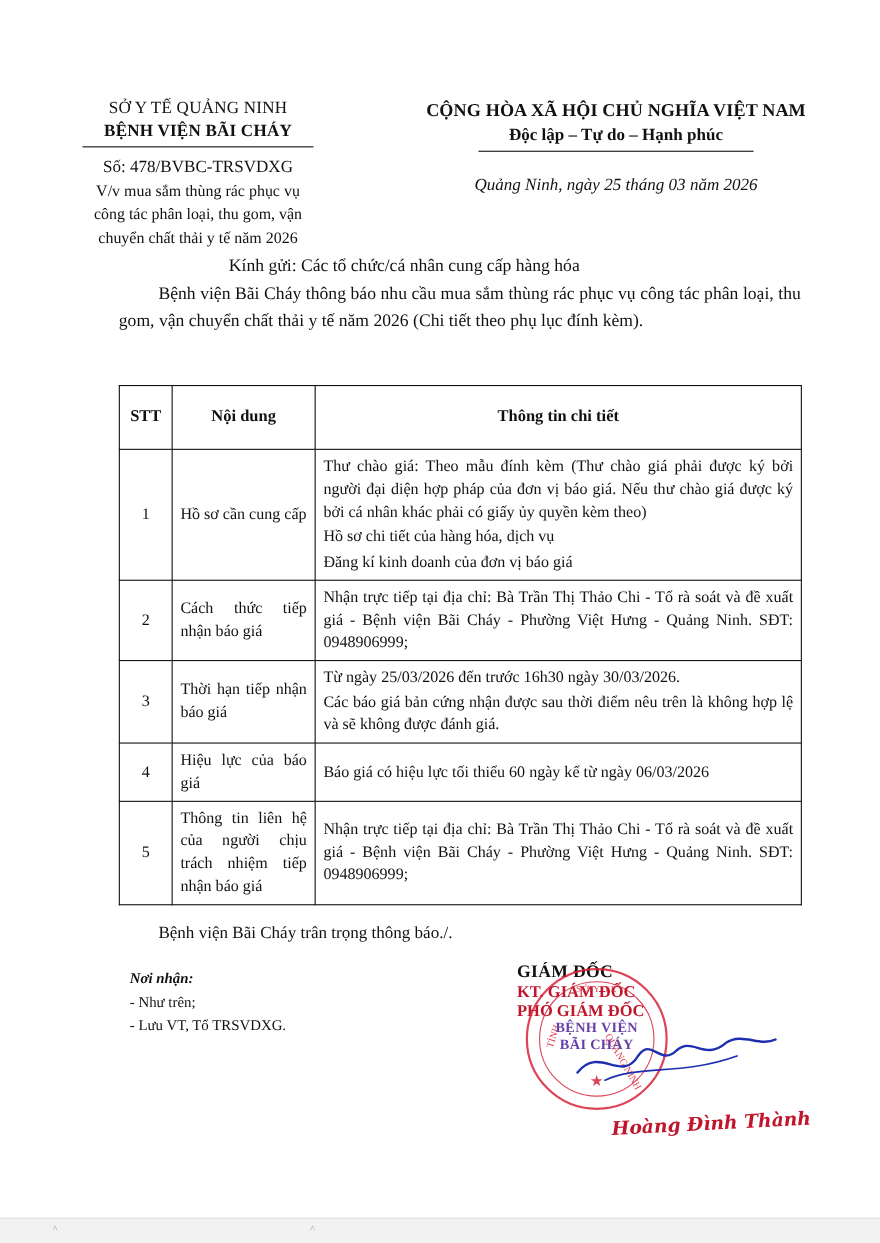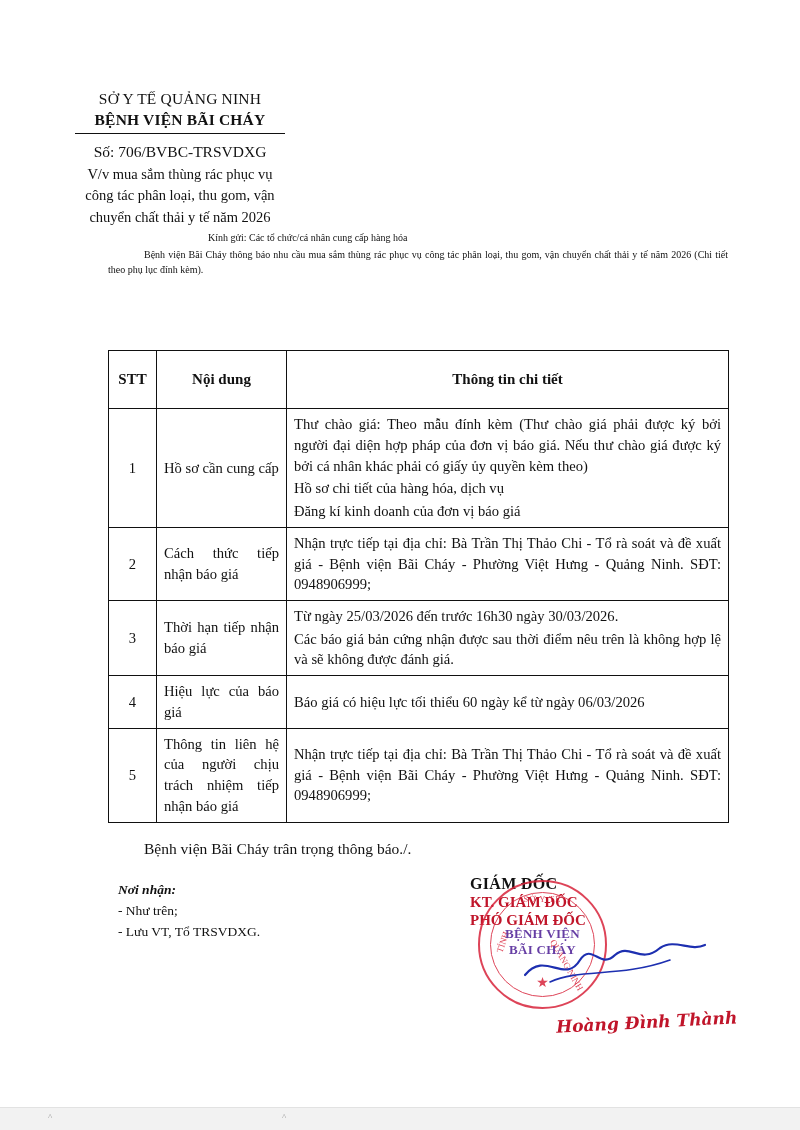--- a/index.html
+++ b/index.html
@@ -90,21 +90,21 @@
   }
 
   
   .body-block {
     position: absolute;
     left: 108px;
     top: 230px;
     width: 620px;
   }
   .para {
-    font-size: 10px;
+    font-size: 16px;
     line-height: 1.5;
     text-align: justify;
     margin-bottom: 2px;
   }
   .para.indent {
     text-indent: 36px;
   }
   .para.center-ish {
     text-indent: 100px;
   }
@@ -292,24 +292,30 @@
 </head>
 <body>
 
 <div class="page">
 
   <div class="header">
     <div class="header-left">
       <div class="org-line">SỞ Y TẾ QUẢNG NINH</div>
       <div class="org-line bold">BỆNH VIỆN BÃI CHÁY</div>
       <div class="underline-short"></div>
-      <div class="doc-number">Số: 706/BVBC-TRSVDXG</div>
+      <div class="doc-number">Số: 478/BVBC-TRSVDXG</div>
       <div class="doc-subject">V/v mua sắm thùng rác phục vụ</div>
       <div class="doc-subject">công tác phân loại, thu gom, vận</div>
       <div class="doc-subject">chuyển chất thải y tế năm 2026</div>
+    </div>
+    <div class="header-right">
+      <div class="nation-line">CỘNG HÒA XÃ HỘI CHỦ NGHĨA VIỆT NAM</div>
+      <div class="nation-sub">Độc lập – Tự do – Hạnh phúc</div>
+      <div class="underline-nation"></div>
+      <div class="place-date">Quảng Ninh, ngày 25 tháng 03 năm 2026</div>
     </div>
   </div>
 
   <div class="body-block">
     <div class="para center-ish">Kính gửi: Các tổ chức/cá nhân cung cấp hàng hóa</div>
     <div class="para indent">Bệnh viện Bãi Cháy thông báo nhu cầu mua sắm thùng rác phục vụ công tác phân loại, thu gom, vận chuyển chất thải y tế năm 2026 (Chi tiết theo phụ lục đính kèm).</div>
   </div>
 
   <div class="tbl-wrap">
     <table class="info">

